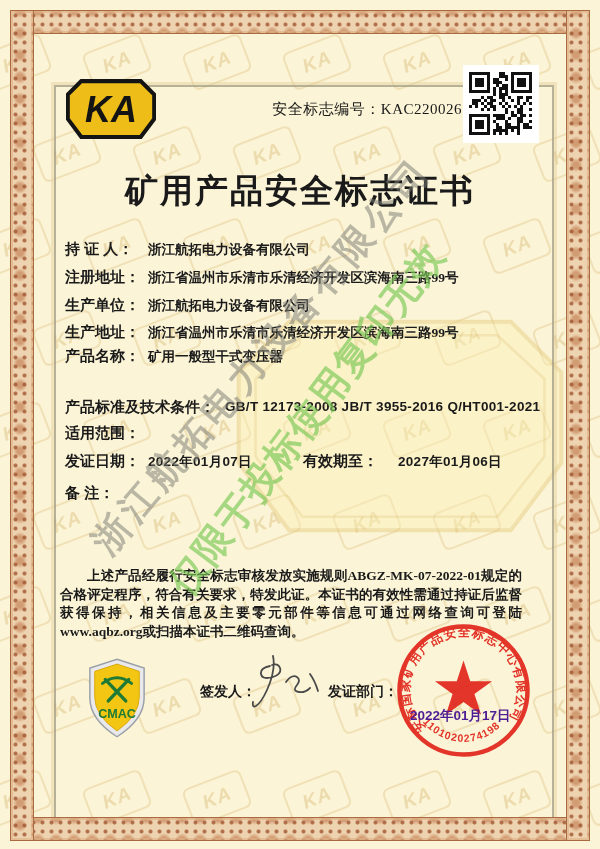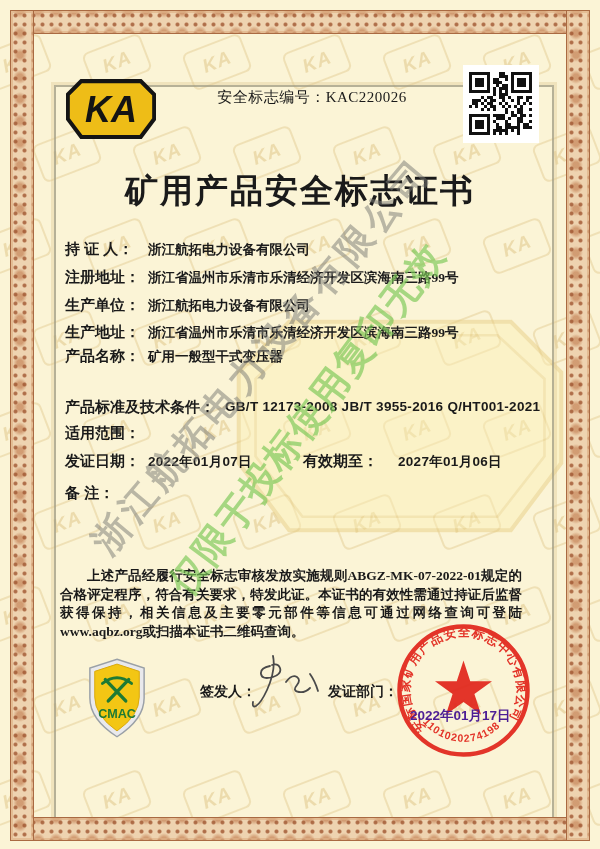--- a/index.html
+++ b/index.html
@@ -18,21 +18,21 @@
   .strip.left{left:10px;top:10px;width:22px;height:829px;}
   .strip.right{left:566px;top:10px;width:22px;height:829px;}
   .inner-line{position:absolute;left:54px;top:85px;width:496px;height:734px;z-index:4;
     border:2px solid rgba(165,160,135,.8);box-shadow:0 0 0 3px rgba(225,203,150,.4);pointer-events:none;}
   .ka-tile{position:absolute;width:58px;height:36px;border:2px solid rgba(213,180,106,.30);
     border-radius:7px;transform:rotate(-21deg);color:rgba(213,180,106,.38);
     font:italic bold 19px "Liberation Sans",sans-serif;display:flex;align-items:center;
     justify-content:center;letter-spacing:1px;}
   #tiles{position:absolute;inset:0;z-index:1;pointer-events:none;}
   .abs{position:absolute;z-index:5;}
-  .hdr-line{left:162px;top:88px;width:300px;text-align:center;font-family:"Liberation Serif",serif;
+  .hdr-line{left:162px;top:100px;width:300px;text-align:right;font-family:"Liberation Serif",serif;
     font-size:15px;letter-spacing:.5px;}
   .qr-box{left:463px;top:65px;width:76px;height:78px;background:#fff;z-index:5;}
   #qr{position:absolute;left:6px;top:7px;}
   .title{left:0;top:169px;width:600px;text-align:center;font-family:"Liberation Serif",serif;
     font-size:33px;font-weight:bold;letter-spacing:2px;}
   .row{left:65px;width:470px;font-size:15px;font-weight:bold;white-space:nowrap;}
   .row .lab{display:inline-block;font-weight:bold;}
   .v-cn{font-family:"Liberation Serif",serif;font-size:13.5px;font-weight:bold;}
   .v-num{font-family:"Liberation Sans",sans-serif;font-size:13.5px;font-weight:bold;letter-spacing:.3px;}
   .pos-v{position:absolute;top:1px;}

